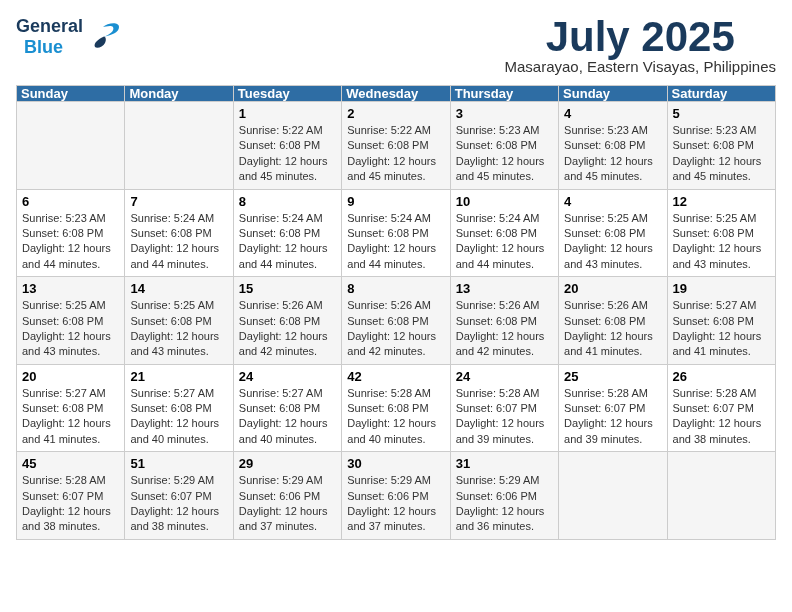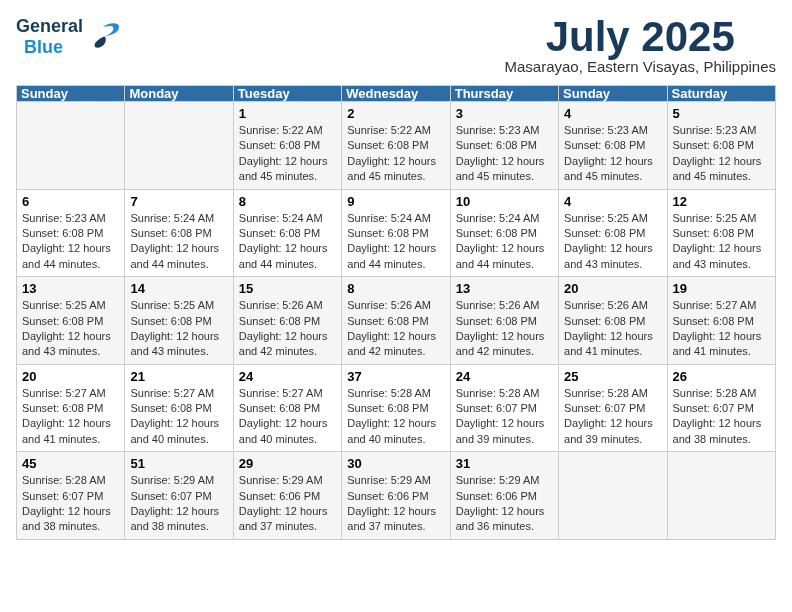--- a/index.html
+++ b/index.html
@@ -262,21 +262,21 @@
 Sunset: 6:08 PM
 Daylight: 12 hours and 40 minutes.</div>
         </td>
         <td>
           <div class="day-num">24</div>
           <div class="day-info" style="white-space: pre-line;">Sunrise: 5:27 AM
 Sunset: 6:08 PM
 Daylight: 12 hours and 40 minutes.</div>
         </td>
         <td>
-          <div class="day-num">37</div>
+          <div class="day-num">42</div>
           <div class="day-info" style="white-space: pre-line;">Sunrise: 5:28 AM
 Sunset: 6:08 PM
 Daylight: 12 hours and 40 minutes.</div>
         </td>
         <td>
           <div class="day-num">24</div>
           <div class="day-info" style="white-space: pre-line;">Sunrise: 5:28 AM
 Sunset: 6:07 PM
 Daylight: 12 hours and 39 minutes.</div>
         </td>

